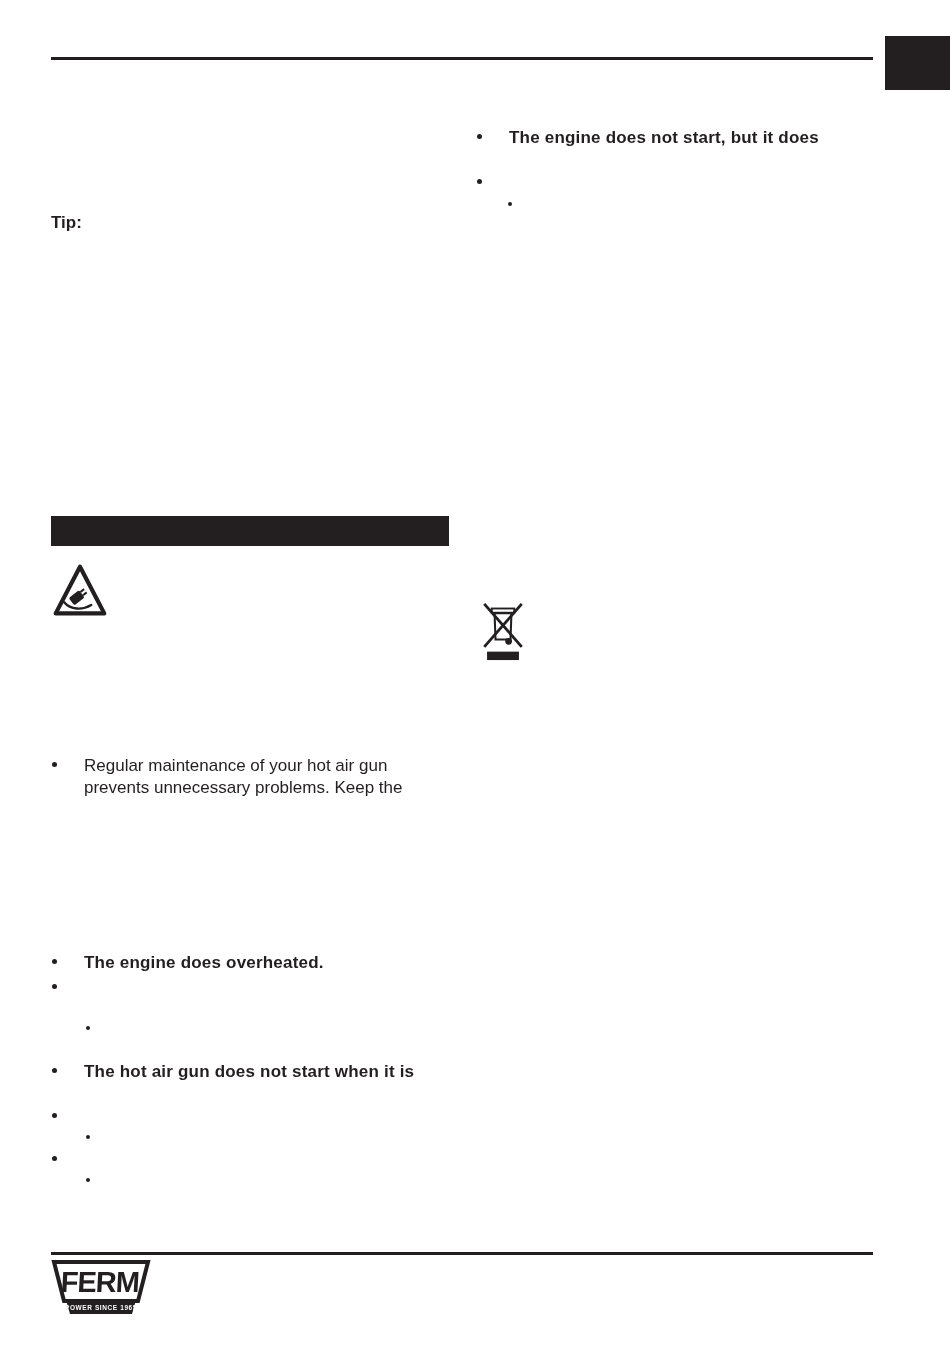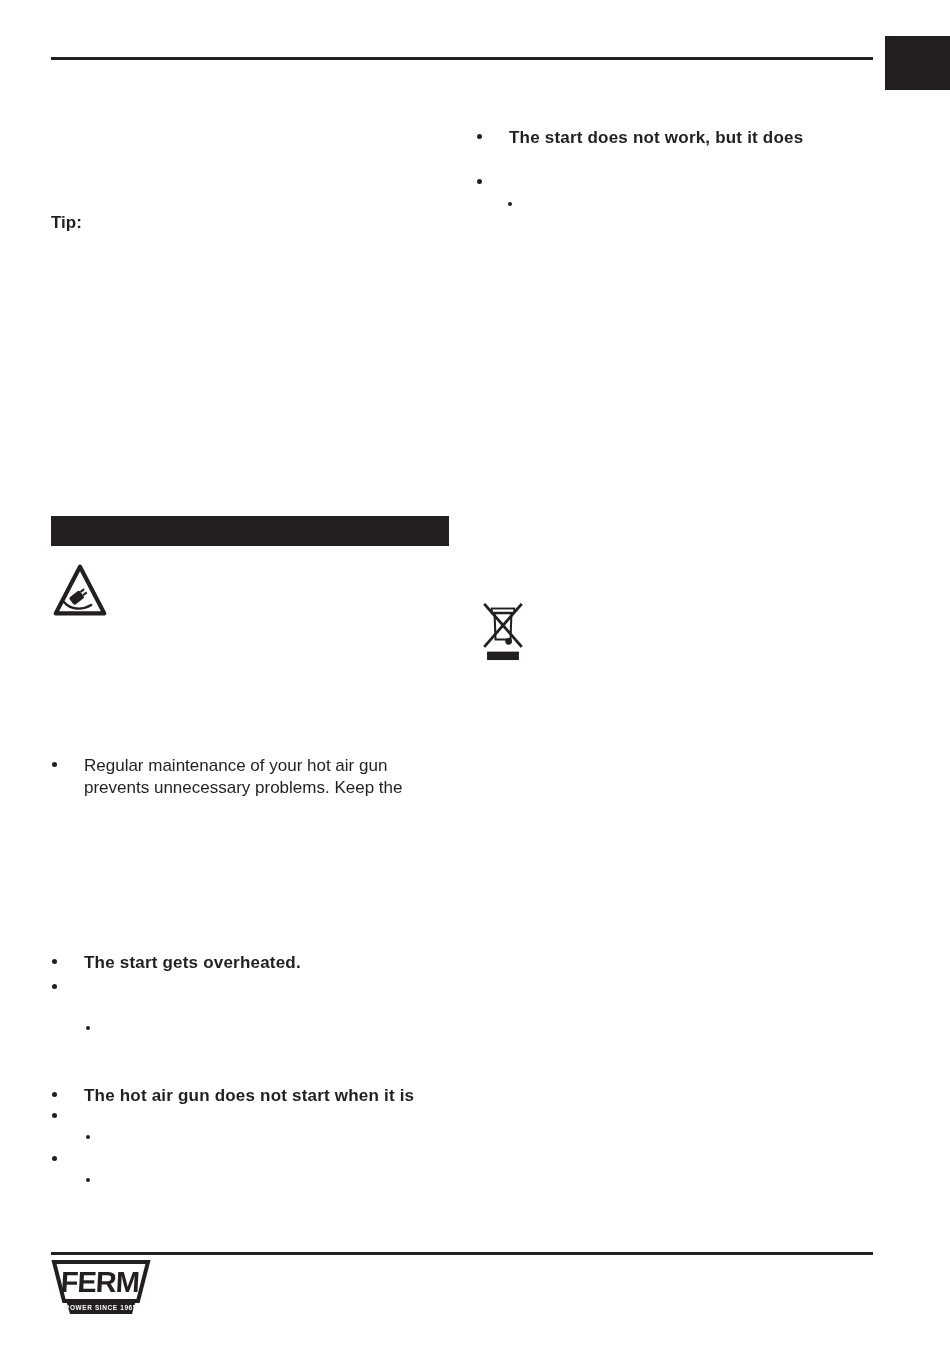--- a/index.html
+++ b/index.html
@@ -56,51 +56,51 @@
 
 
   <div class="row" style="left:52px;top:735px;margin-top:20px;">
     <span class="dot"></span>
     <span class="txt">Regular maintenance of your hot air gun
 prevents unnecessary problems. Keep the</span>
   </div>
 
   <div class="row" style="left:52px;top:952px;">
     <span class="dot"></span>
-    <span class="txt b">The start gets overheated.</span>
+    <span class="txt b">The engine does overheated.</span>
   </div>
 
   <div class="row" style="left:52px;top:977px;">
     <span class="dot"></span>
   </div>
   <div class="row" style="left:86px;top:1018px;">
     <span class="dot small"></span>
   </div>
 
-  <div class="row" style="left:52px;top:1061px;margin-top:24px;">
+  <div class="row" style="left:52px;top:1061px;">
     <span class="dot"></span>
     <span class="txt b">The hot air gun does not start when it is</span>
   </div>
 
   <div class="row" style="left:52px;top:1106px;">
     <span class="dot"></span>
   </div>
   <div class="row" style="left:86px;top:1127px;">
     <span class="dot small"></span>
   </div>
   <div class="row" style="left:52px;top:1149px;">
     <span class="dot"></span>
   </div>
   <div class="row" style="left:86px;top:1170px;">
     <span class="dot small"></span>
   </div>
 
   <div class="row" style="left:477px;top:127px;">
     <span class="dot"></span>
-    <span class="txt b">The start does not work, but it does</span>
+    <span class="txt b">The engine does not start, but it does</span>
   </div>
 
   <div class="row" style="left:477px;top:172px;">
     <span class="dot"></span>
   </div>
   <div class="row" style="left:508px;top:194px;">
     <span class="dot small"></span>
   </div>
 
   <div class="icon-box" style="left:482px;top:601px;width:42px;height:60px;">

